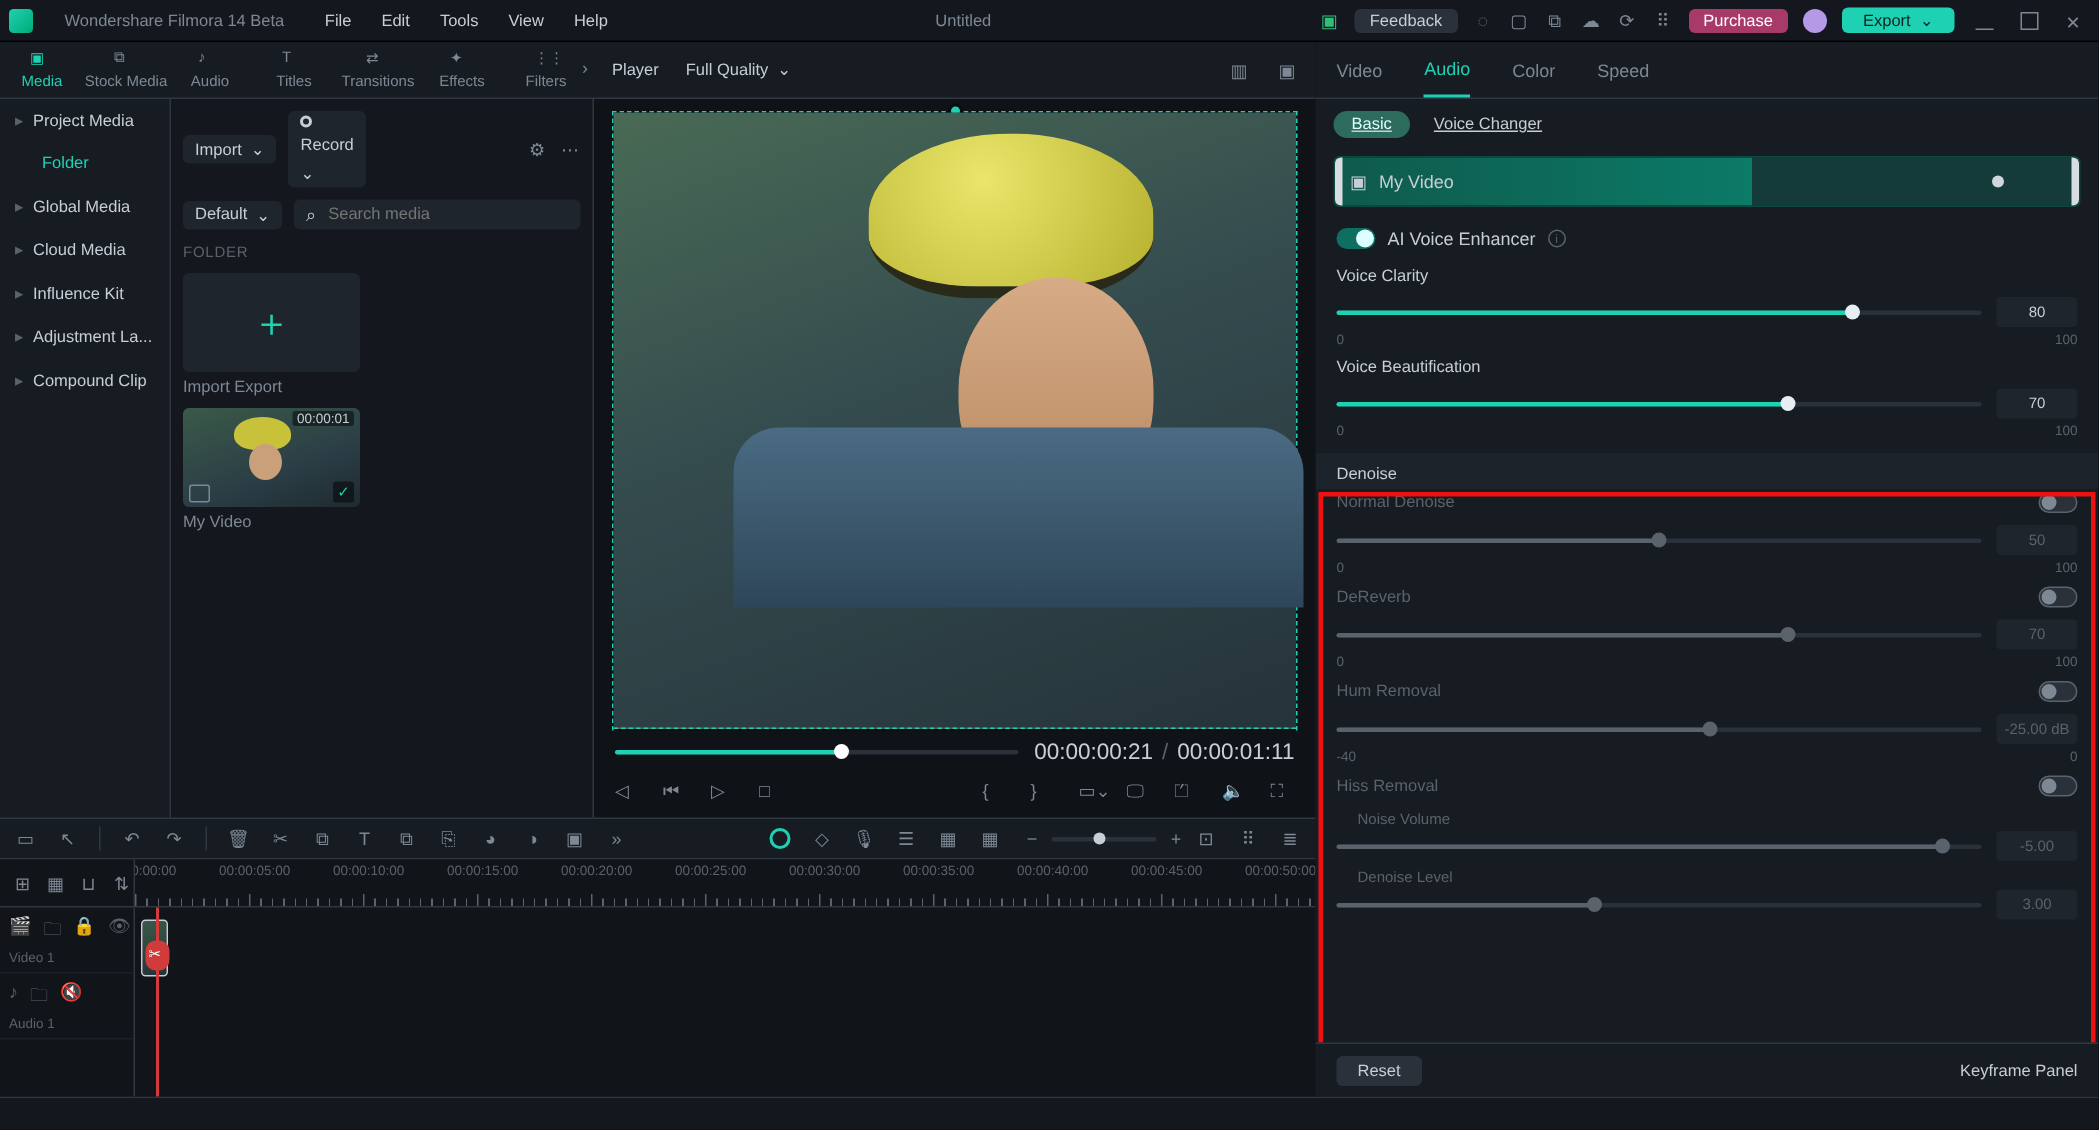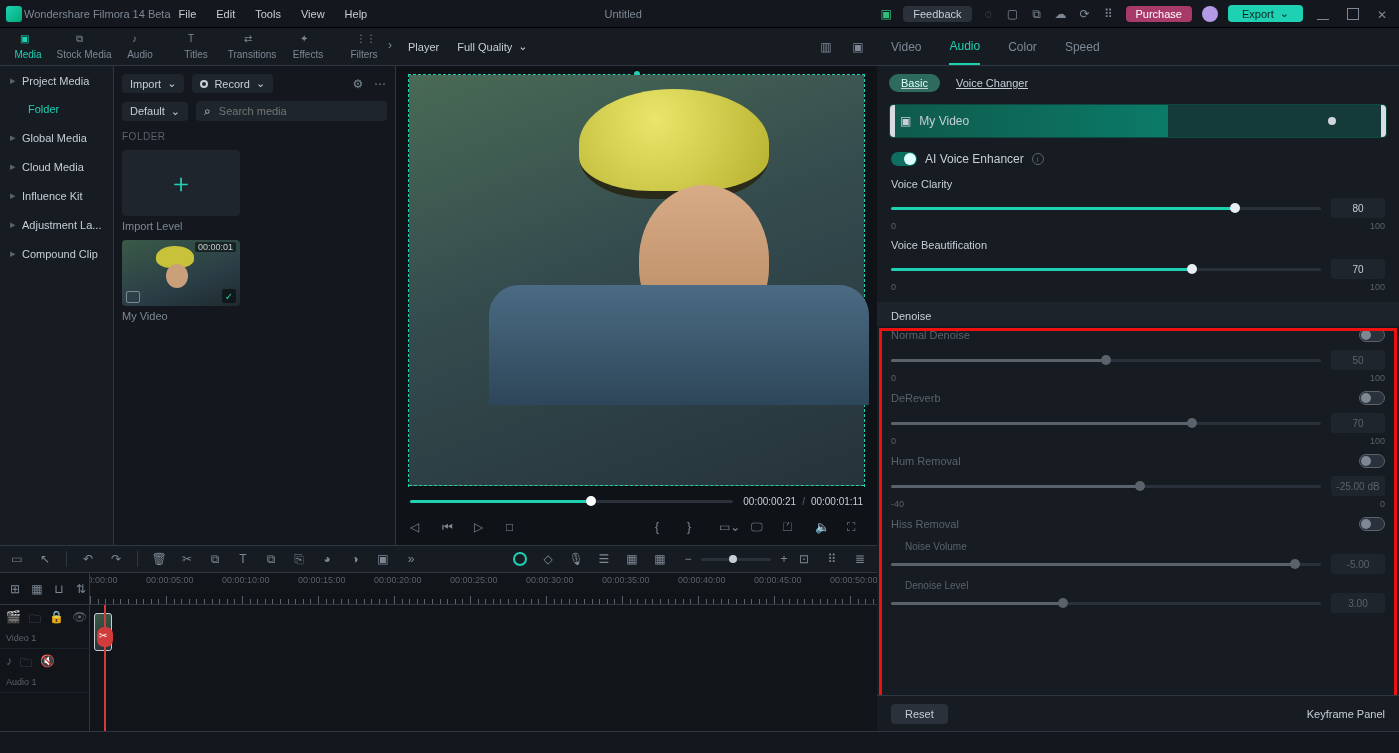--- a/index.html
+++ b/index.html
@@ -5,21 +5,21 @@
 :root{
   --bg0:#0f1217;--bg1:#171c22;--bg2:#1f252c;--bg3:#2a313a;--bg4:#323a44;
   --txt:#c7ced6;--txt-dim:#7d8894;--txt-dimmer:#5a626c;
   --teal:#1fd1b3;--teal2:#0fb89c;--teal-dark:#0e6e5f;
   --border:#2f3742;--red:#d13b3b;
 }
 *{box-sizing:border-box;font-family:"Segoe UI",Arial,sans-serif;}
 html,body{margin:0;height:100%;width:100%;background:var(--bg0);color:var(--txt);font-size:12px;overflow:hidden;}
 #app{display:grid;grid-template-rows:28px 38px 1fr 28px 158px 22px;grid-template-columns:114px 282px 1fr 522px;height:753px;width:1399px;position:relative;}
 
-#titlebar{grid-column:1/5;display:flex;align-items:center;background:#14181e;border-bottom:1px solid #000;padding:0 6px;gap:2px;}
+#titlebar{grid-column:1/5;display:flex;align-items:center;background:#14181e;border-bottom:1px solid #000;padding:0 6px;gap:21px;}
 #titlebar .logo{width:16px;height:16px;border-radius:3px;background:linear-gradient(135deg,#1fd1b3,#0a7);display:inline-block;}
 #titlebar .appname{font-size:11px;color:var(--txt-dim);margin-right:6px;}
 #titlebar .menu{display:flex;gap:20px;}
 #titlebar .menu span{font-size:11px;color:var(--txt);}
 #titlebar .doc{flex:1;text-align:center;font-size:11px;color:var(--txt-dim);}
 #titlebar .right{display:flex;align-items:center;gap:10px;}
 .btn-pill{padding:2px 10px;border-radius:4px;font-size:11px;background:var(--bg3);}
 .btn-purchase{background:#a83a6a;color:#fff;}
 .btn-export{background:var(--teal);color:#0a2522;padding:2px 14px;display:flex;align-items:center;gap:6px;}
 .ticon{width:14px;height:14px;display:inline-flex;align-items:center;justify-content:center;color:var(--txt-dim);}
@@ -40,21 +40,21 @@
 #propshdr .ptab.active{color:var(--teal);border-bottom:2px solid var(--teal);}
 
 #leftnav{grid-column:1/2;grid-row:3/6;background:var(--bg1);border-right:1px solid var(--border);}
 .navitem{display:flex;align-items:center;gap:6px;padding:8px 10px;font-size:11px;color:var(--txt);}
 .navitem .caret{width:6px;color:var(--txt-dimmer);}
 .navsub{padding-left:28px;color:var(--teal);}
 
 #mediapanel{grid-column:2/3;grid-row:3/6;background:#14181e;padding:8px 8px 8px 8px;border-right:1px solid var(--border);display:flex;flex-direction:column;gap:8px;}
 .mtoolbar{display:flex;align-items:center;gap:8px;}
 .dd{background:var(--bg2);border-radius:4px;padding:3px 8px;font-size:11px;display:flex;align-items:center;gap:6px;}
-.recbtn{background:var(--bg2);border-radius:4px;padding:3px 8px;font-size:11px;display:flex;align-items:center;gap:6px;}
+.recbtn{background:var(--bg2);border-radius:4px;padding:3px 8px;font-size:11px;display:flex;align-items:flex-start;gap:6px;flex-direction:column;}
 .recdot{width:8px;height:8px;border-radius:50%;border:2px solid var(--txt);}
 .searchrow{display:flex;align-items:center;gap:8px;}
 .searchbox{flex:1;background:var(--bg2);border-radius:4px;display:flex;align-items:center;gap:6px;padding:3px 8px;}
 .searchbox input{background:transparent;border:none;outline:none;color:var(--txt);font-size:11px;width:100%;}
 .sectlabel{font-size:10px;letter-spacing:.5px;color:var(--txt-dimmer);margin-top:2px;}
 .tile{width:118px;height:66px;border-radius:4px;background:var(--bg2);display:flex;align-items:center;justify-content:center;position:relative;}
 .tile.import{border:1px dashed transparent;}
 .tile .plus{color:var(--teal);font-size:26px;font-weight:200;}
 .tile-label{font-size:11px;color:var(--txt-dim);margin-top:4px;}
 .thumb{width:118px;height:66px;border-radius:4px;background:linear-gradient(160deg,#3a5a48 0%,#2b3e46 60%,#1f2a30 100%);position:relative;overflow:hidden;}
@@ -70,21 +70,21 @@
 .canvas-wrap{flex:1;border:1px dashed var(--teal);border-bottom:none;position:relative;background:#0a0d10;}
 .canvas{position:absolute;inset:0 0 1px 0;border-bottom:1px dashed var(--teal);background:linear-gradient(160deg,#496a55 0%,#344b4e 45%,#25333a 100%);}
 .canvas .helmet2{position:absolute;left:170px;top:14px;width:190px;height:110px;border-radius:55% 55% 42% 42%;background:radial-gradient(circle at 40% 30%,#e9e66a,#b6b02e);border-bottom:8px solid #2a2a1a;}
 .canvas .face2{position:absolute;left:230px;top:110px;width:130px;height:150px;border-radius:50% 50% 45% 45%;background:linear-gradient(180deg,#d6ab85,#b98a64);}
 .canvas .jacket{position:absolute;left:80px;top:210px;width:380px;height:120px;border-radius:30px 30px 0 0;background:linear-gradient(180deg,#4a6b83,#2e4659);}
 .top-handle{position:absolute;left:50%;top:-6px;transform:translateX(-50%);width:10px;height:10px;border-radius:50%;background:var(--teal);border:2px solid #0a0d10;}
 .scrub{height:28px;display:flex;align-items:center;gap:10px;padding:6px 2px;}
 .scrub-track{flex:1;height:3px;background:var(--bg3);border-radius:2px;position:relative;}
 .scrub-fill{position:absolute;left:0;top:0;height:100%;width:56%;background:var(--teal);border-radius:2px;}
 .scrub-knob{position:absolute;left:56%;top:-4px;width:10px;height:10px;border-radius:50%;background:#fff;transform:translateX(-50%);}
-.timecode{font-size:10px;color:var(--txt);}
+.timecode{font-size:15px;color:var(--txt);}
 .timecode .sep{color:var(--txt-dimmer);margin:0 6px;}
 .transport{height:26px;display:flex;align-items:center;gap:16px;padding:0 2px;}
 .transport .spacer{flex:1;}
 .pbtn{width:16px;height:16px;color:var(--txt-dim);}
 
 #tltool{grid-column:1/4;grid-row:4;background:var(--bg1);border-top:1px solid var(--border);border-bottom:1px solid var(--border);display:flex;align-items:center;gap:14px;padding:0 10px;}
 #tltool .sep{width:1px;height:16px;background:var(--border);}
 #tltool .spacer{flex:1;}
 #tltool .zoom{display:flex;align-items:center;gap:6px;}
 #tltool .ztrack{width:70px;height:3px;background:var(--bg3);border-radius:2px;position:relative;}
@@ -272,21 +272,21 @@
       <div class="searchbox">
         <span>⌕</span>
         <input placeholder="Search media" style="">
       </div>
     </div>
     <div class="sectlabel">FOLDER</div>
     <div>
       <div class="tile import">
           <span class="plus">＋</span>
         </div>
-      <div class="tile-label">Import Level</div>
+      <div class="tile-label">Import Export</div>
     </div>
     <div>
       <div class="thumb">
         <div class="helmet"></div>
           <div class="face"></div>
         <span class="dur">00:00:01</span>
         <span class="res"></span>
         <span class="check">✓</span>
       </div>
       <div class="tile-label">My Video</div>

